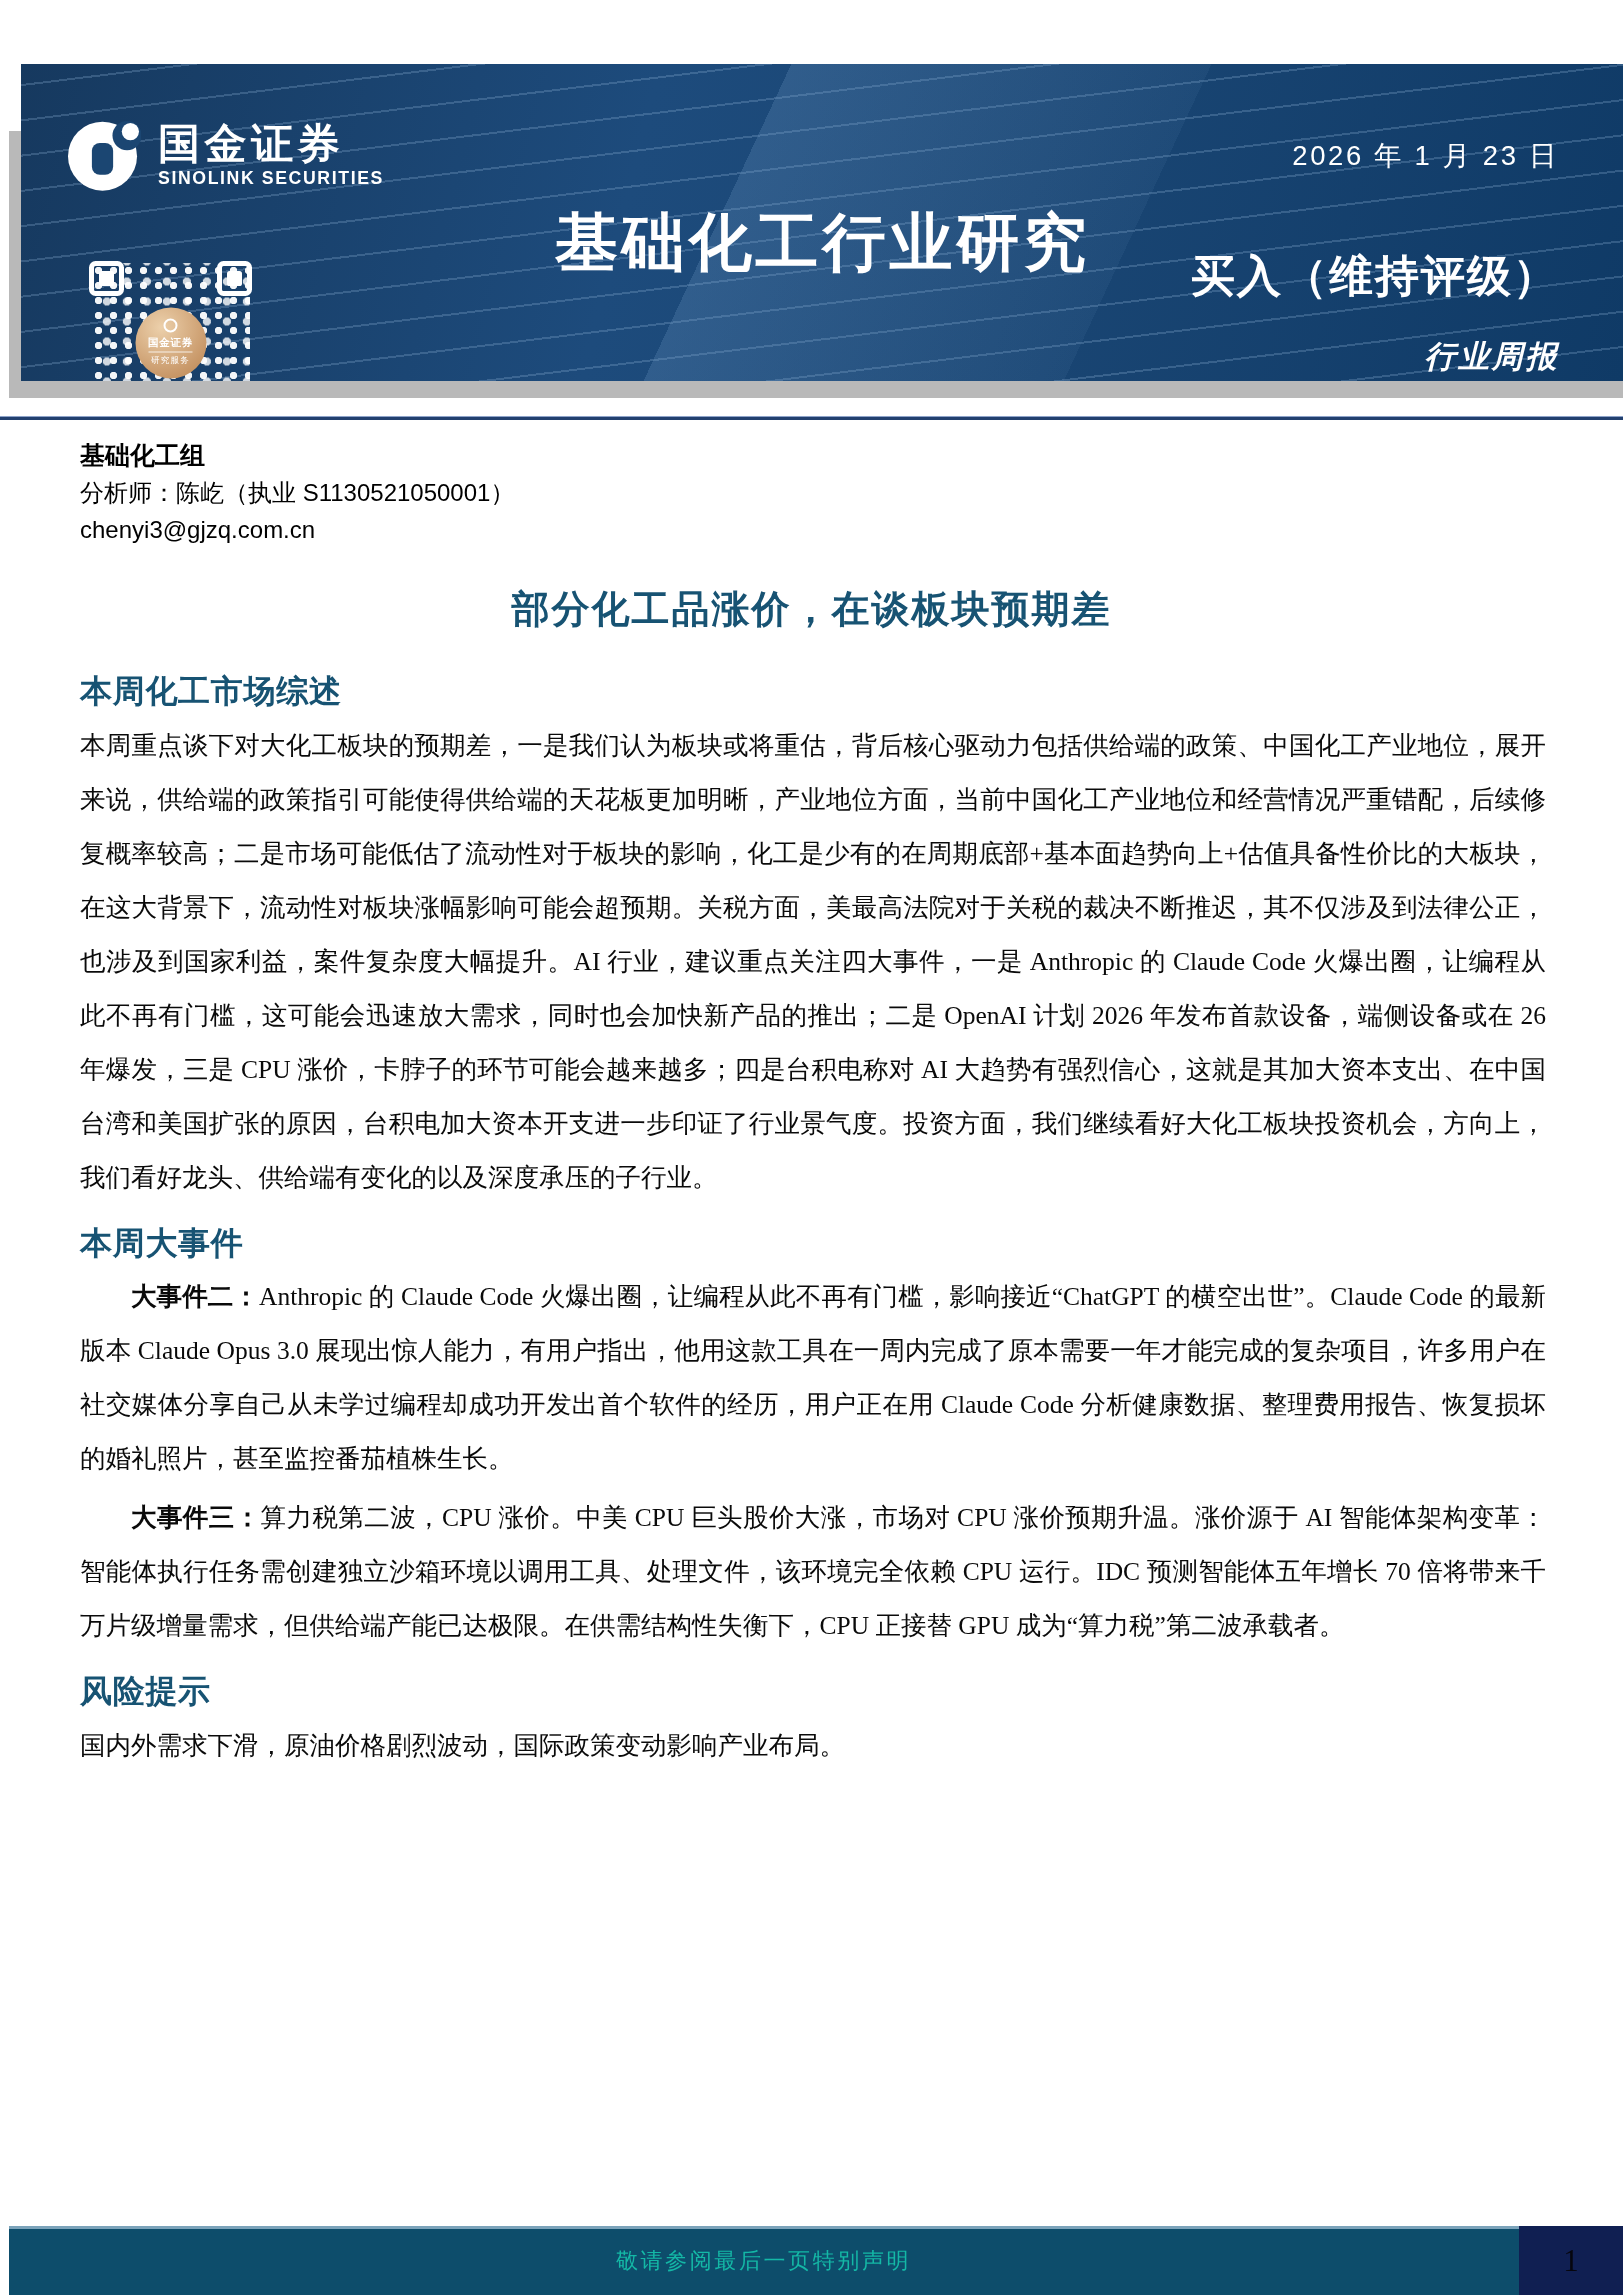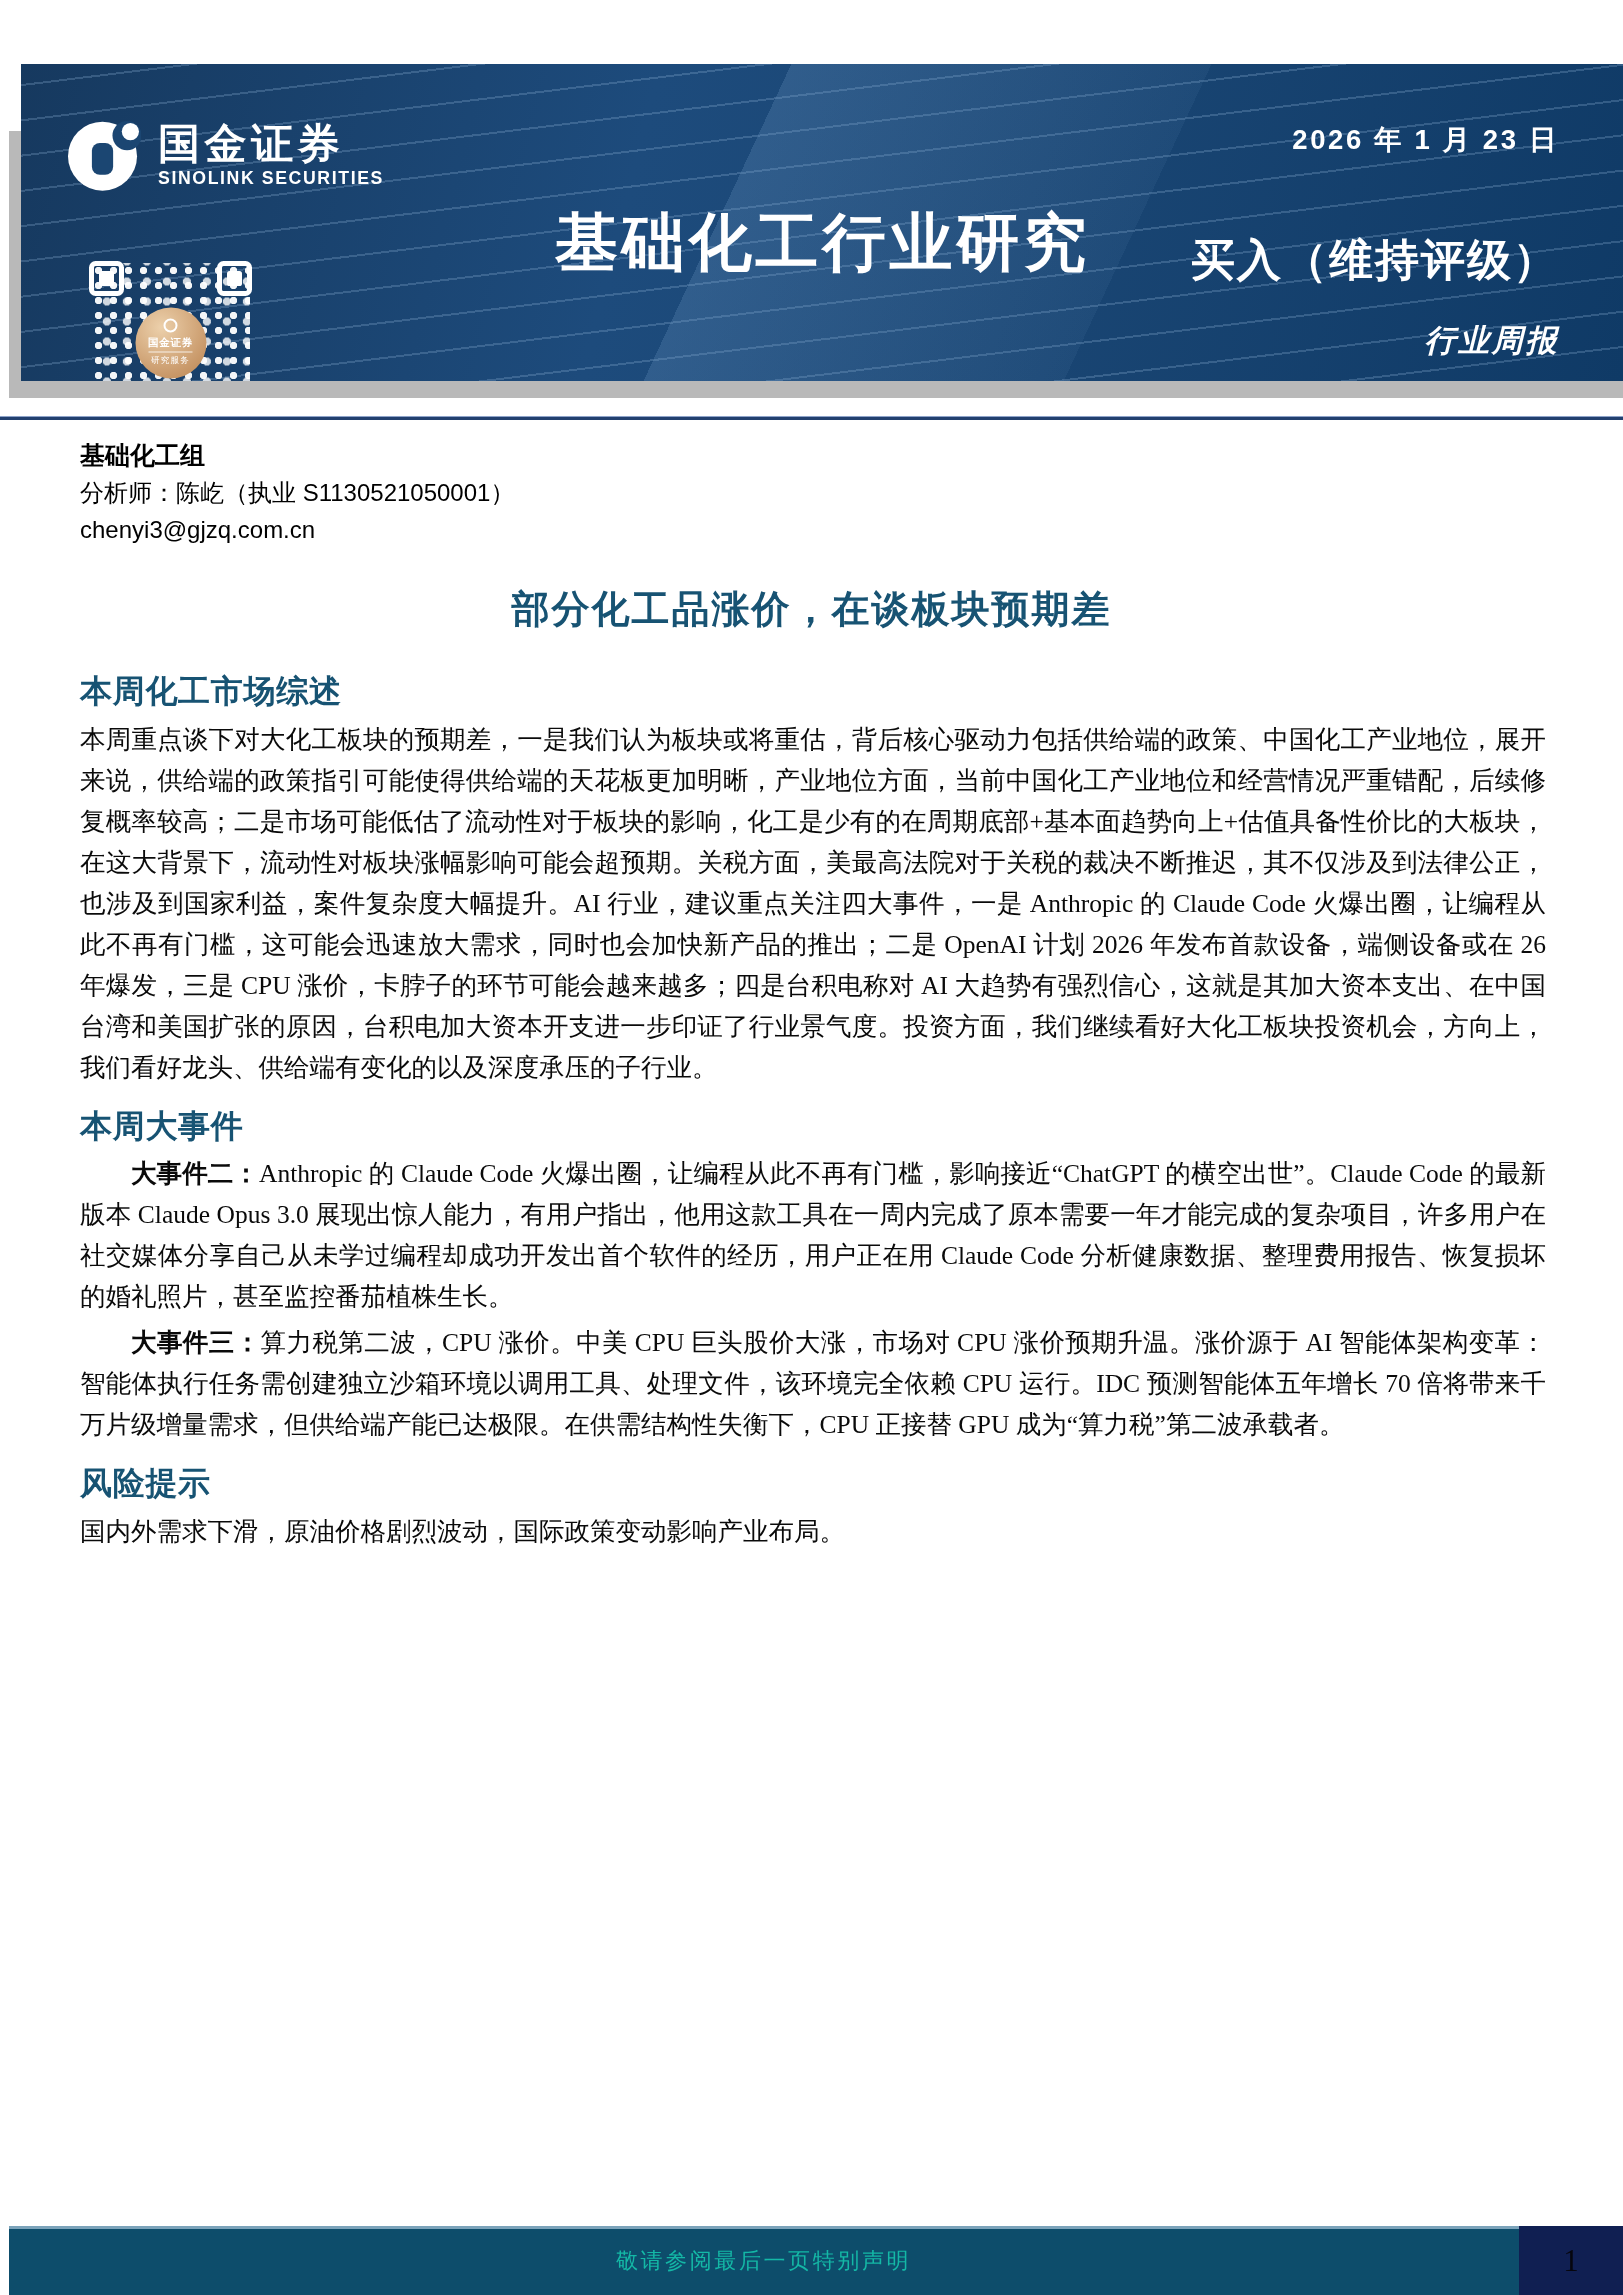--- a/index.html
+++ b/index.html
@@ -44,21 +44,21 @@
     position:absolute;left:50%;top:50%;transform:translate(-50%,-50%);
     width:71px;height:71px;border-radius:50%;
     background:radial-gradient(circle at 36% 28%,#ecd0ab,#c9996a 70%,#b9854f);
     display:flex;flex-direction:column;align-items:center;justify-content:center;color:#fff;text-align:center;
   }
   .qr-dot{width:10.5px;height:10.5px;border:2px solid #fff;border-radius:50%;margin-bottom:2.6px;}
   .qr-medallion .t1{font-size:10.5px;font-weight:bold;letter-spacing:0.7px;border-bottom:0.7px solid rgba(255,255,255,0.8);padding-bottom:2px;margin-bottom:2.6px;}
   .qr-medallion .t2{font-size:8.5px;letter-spacing:1.3px;}
   
   .banner-right{position:absolute;top:58px;right:65px;text-align:right;color:#fff;z-index:3;}
-  .b-date{font-size:27.5px;font-weight:bold;letter-spacing:2.6px;margin-bottom:73px;}
+  .b-date{font-size:27.5px;font-weight:normal;letter-spacing:2.6px;margin-bottom:73px;margin-top:16px;}
   .b-rating{font-size:44px;font-weight:bold;letter-spacing:2px;margin-bottom:30px;}
   .b-type{font-size:31px;font-weight:bold;letter-spacing:2.6px;margin-bottom:34px;font-style:italic;}
   .b-cat{font-size:22px;letter-spacing:1.3px;}
   .banner-title{
     position:absolute;left:0;right:0;top:136px;text-align:center;z-index:2;
     color:#fff;font-size:63px;font-weight:bold;letter-spacing:3.9px;
   }
   
   .rule{position:absolute;left:0;top:416px;width:1623px;height:3.9px;
     background:linear-gradient(#8ea3c9 0 1.3px,#22406f 1.3px 100%);}
@@ -72,21 +72,21 @@
     position:absolute;left:0;right:0;top:584px;text-align:center;
     color:#175373;font-size:38px;font-weight:bold;letter-spacing:2px;
   }
   .content{position:absolute;left:80px;top:675px;width:1466px;}
   .content h2{
     margin:0 0 10.5px 0;font-size:32px;line-height:33px;font-weight:bold;color:#175373;
     font-family:Liberation Sans, sans-serif;letter-spacing:0.7px;
   }
   .content h2.gap{margin-top:22px;}
   .content p{
-    margin:0 0 5.2px 0;font-size:25.5px;line-height:41px;color:#0a0a0a;text-align:justify;
+    margin:0 0 5.2px 0;font-size:25.5px;line-height:54px;color:#0a0a0a;text-align:justify;
     font-family:"Liberation Serif",serif;
   }
   .content p.indent{text-indent:51px;}
   .content .lead{font-weight:bold;}
   
   .footer{position:absolute;left:8.5px;top:2226px;width:1615px;height:69px;background:#0d4d6b;}
   .footer::before{content:"";position:absolute;left:0;top:0;width:100%;height:2.6px;background:#7ba3ba;}
   .footer-text{
     position:absolute;left:0;top:0;width:calc(100% - 105px);height:100%;
     display:flex;align-items:center;justify-content:center;

